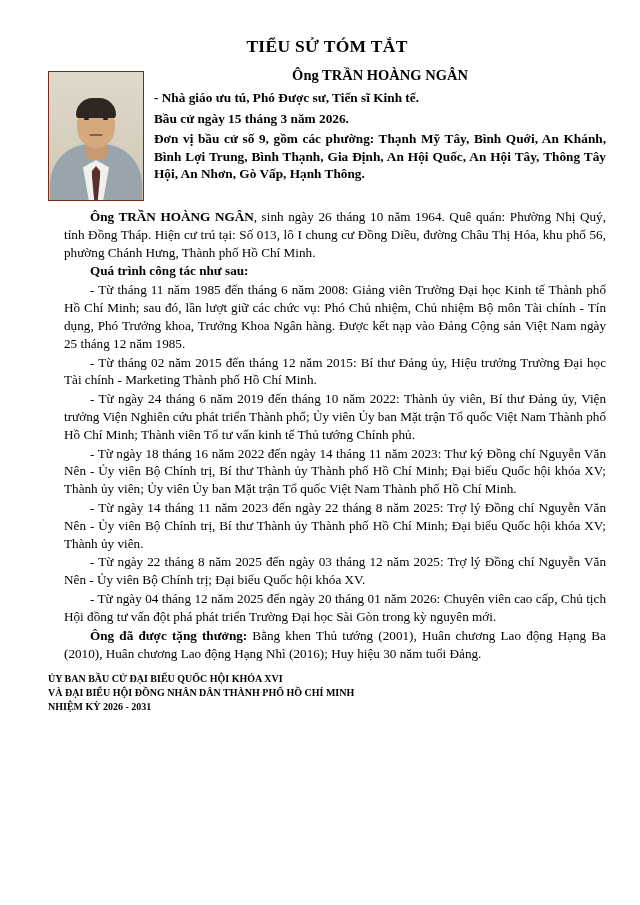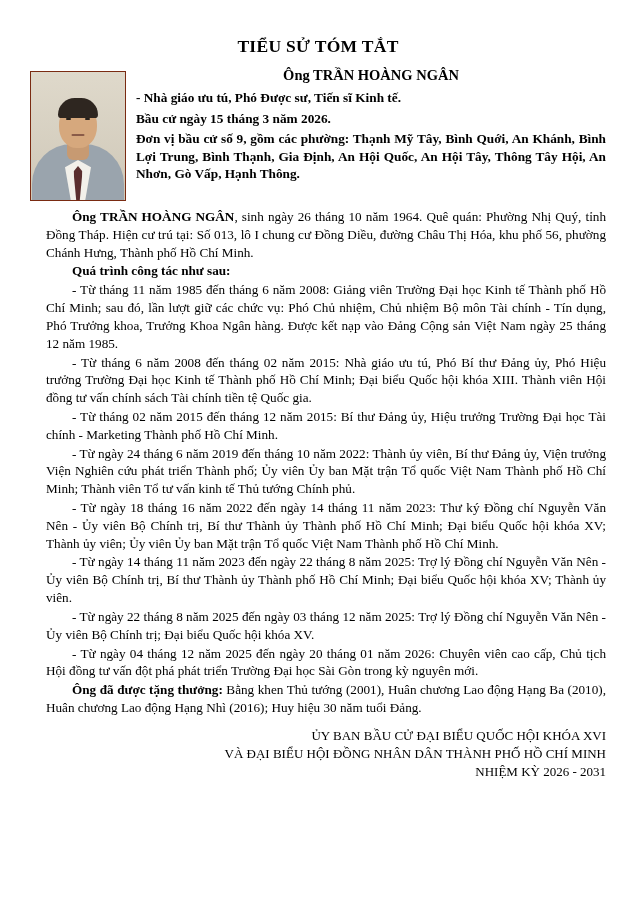--- a/index.html
+++ b/index.html
@@ -11,21 +11,21 @@
     width: 640px;
     height: 905px;
     font-family: "Liberation Serif", "DejaVu Serif", serif;
     color: #000000;
     overflow: hidden;
   }
   .page {
     width: 640px;
     height: 905px;
     box-sizing: border-box;
-    padding: 30px 34px 10px 30px;
+    padding: 30px 34px 10px 48px;
     position: relative;
   }
   .doc-title {
     text-align: center;
     font-size: 17.5px;
     font-weight: bold;
     letter-spacing: 0.3px;
     margin: 6px 0 8px 0;
   }
   .header-block {
@@ -160,23 +160,23 @@
     margin-top: 7px;
   }
   .lead-name {
     font-weight: bold;
   }
   .bold {
     font-weight: bold;
   }
   .footer {
     margin-top: 10px;
-    text-align: right;
-    font-weight: normal;
-    font-size: 13px;
+    text-align: left;
+    font-weight: bold;
+    font-size: 10px;
     line-height: 1.38;
   }
 </style>
 </head>
 <body>
 
 <div class="page">
 
   <div class="doc-title">TIỂU SỬ TÓM TẮT</div>
 
@@ -206,21 +206,20 @@
 
   </div>
 
   <div class="body-text">
 
     <p><span class="lead-name">Ông TRẦN HOÀNG NGÂN</span><span>, sinh ngày 26 tháng 10 năm 1964. Quê quán: Phường Nhị Quý, tỉnh Đồng Tháp. Hiện cư trú tại: Số 013, lô I chung cư Đồng Diều, đường Châu Thị Hóa, khu phố 56, phường Chánh Hưng, Thành phố Hồ Chí Minh.</span></p>
 
     <p class="bold">Quá trình công tác như sau:</p>
 
     <p>- Từ tháng 11 năm 1985 đến tháng 6 năm 2008: Giảng viên Trường Đại học Kinh tế Thành phố Hồ Chí Minh; sau đó, lần lượt giữ các chức vụ: Phó Chủ nhiệm, Chủ nhiệm Bộ môn Tài chính - Tín dụng, Phó Trưởng khoa, Trưởng Khoa Ngân hàng. Được kết nạp vào Đảng Cộng sản Việt Nam ngày 25 tháng 12 năm 1985.</p>
-    <p>- Từ tháng 6 năm 2008 đến tháng 02 năm 2015: Nhà giáo ưu tú, Phó Bí thư Đảng ủy, Phó Hiệu trưởng Trường Đại học Kinh tế Thành phố Hồ Chí Minh; Đại biểu Quốc hội khóa XIII. Thành viên Hội đồng tư vấn chính sách Tài chính tiền tệ Quốc gia.</p>
     <p>- Từ tháng 02 năm 2015 đến tháng 12 năm 2015: Bí thư Đảng ủy, Hiệu trưởng Trường Đại học Tài chính - Marketing Thành phố Hồ Chí Minh.</p>
     <p>- Từ ngày 24 tháng 6 năm 2019 đến tháng 10 năm 2022: Thành ủy viên, Bí thư Đảng ủy, Viện trưởng Viện Nghiên cứu phát triển Thành phố; Ủy viên Ủy ban Mặt trận Tổ quốc Việt Nam Thành phố Hồ Chí Minh; Thành viên Tổ tư vấn kinh tế Thủ tướng Chính phủ.</p>
     <p>- Từ ngày 18 tháng 16 năm 2022 đến ngày 14 tháng 11 năm 2023: Thư ký Đồng chí Nguyễn Văn Nên - Ủy viên Bộ Chính trị, Bí thư Thành ủy Thành phố Hồ Chí Minh; Đại biểu Quốc hội khóa XV; Thành ủy viên; Ủy viên Ủy ban Mặt trận Tổ quốc Việt Nam Thành phố Hồ Chí Minh.</p>
     <p>- Từ ngày 14 tháng 11 năm 2023 đến ngày 22 tháng 8 năm 2025: Trợ lý Đồng chí Nguyễn Văn Nên - Ủy viên Bộ Chính trị, Bí thư Thành ủy Thành phố Hồ Chí Minh; Đại biểu Quốc hội khóa XV; Thành ủy viên.</p>
     <p>- Từ ngày 22 tháng 8 năm 2025 đến ngày 03 tháng 12 năm 2025: Trợ lý Đồng chí Nguyễn Văn Nên - Ủy viên Bộ Chính trị; Đại biểu Quốc hội khóa XV.</p>
     <p>- Từ ngày 04 tháng 12 năm 2025 đến ngày 20 tháng 01 năm 2026: Chuyên viên cao cấp, Chủ tịch Hội đồng tư vấn đột phá phát triển Trường Đại học Sài Gòn trong kỳ nguyên mới.</p>
 
     <p><span class="bold">Ông đã được tặng thưởng:</span><span> Bằng khen Thủ tướng (2001), Huân chương Lao động Hạng Ba (2010), Huân chương Lao động Hạng Nhì (2016); Huy hiệu 30 năm tuổi Đảng.</span></p>
 
   </div>

